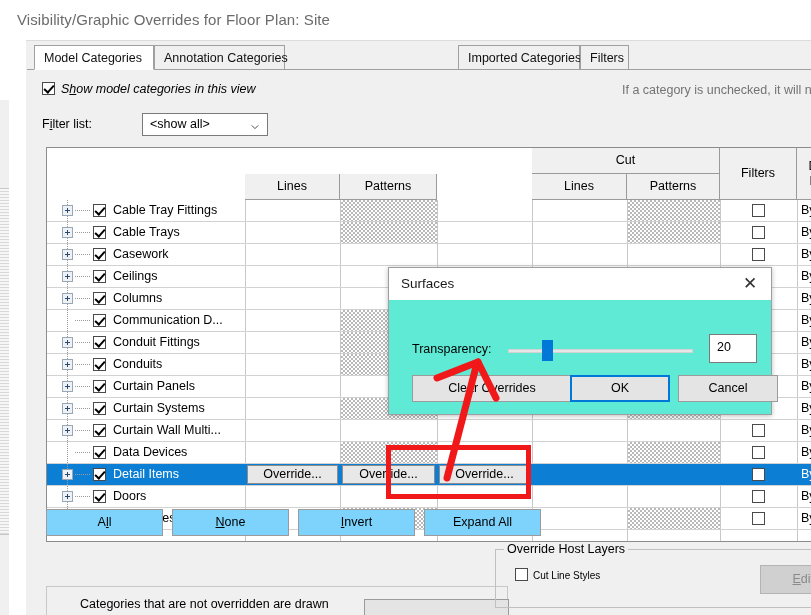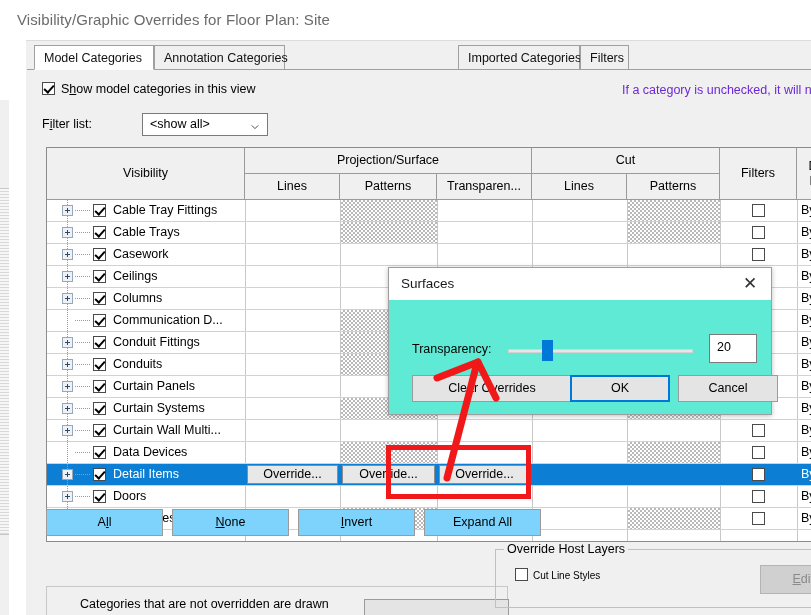--- a/index.html
+++ b/index.html
@@ -64,25 +64,25 @@
     border:1px solid #4a4a4a;box-sizing:border-box;position:relative;
     vertical-align:-2px;
   }
   .wincheck.checked::after{
     content:"";position:absolute;left:3px;top:0px;width:4px;height:8px;
     border:solid #000;border-width:0 2px 2px 0;transform:rotate(42deg);
   }
   #showmodel{
     position:absolute;left:16px;top:41px;white-space:nowrap;
   }
-  #showmodel .lbl{margin-left:6px;font-size:12.5px;}
+  #showmodel .lbl{margin-left:6px;font-size:12.5px;font-style:italic;}
   #showmodel .lbl u{text-decoration:underline;}
   #hint{
     position:absolute;left:596px;top:42px;font-size:12.5px;white-space:nowrap;
-    color:#6d28d9;
+    color:#737373;
   }
 
   
   #filterrow{position:absolute;left:16px;top:72px;}
   #filterrow .flabel{position:absolute;left:0;top:4px;font-size:12.5px;white-space:nowrap;}
   #filterrow .fcombo{
     position:absolute;left:100px;top:0;width:126px;height:23px;
     background:#ffffff;border:1px solid #7a7a7a;box-sizing:border-box;
   }
   #filterrow .fcombo .fval{position:absolute;left:7px;top:3px;font-size:12.5px;}
@@ -233,30 +233,27 @@
       <div class="fcombo">
         <div class="fval">&lt;show all&gt;</div>
         <svg class="farrow" viewBox="0 0 10 10">
           <path d="M1 3 L5 7 L9 3" fill="none" stroke="#333" stroke-width="1.1"></path>
         </svg>
       </div>
     </div>
 
     <div id="grid">
       <div id="grid-inner">
-          <div class="hdr-cell" style="left: 0px; top: 0px; width: 198px; height: 52px;">Visibility</div>
-          <div class="hdr-cell" style="left: 198px; top: 0px; width: 287px; height: 26px;">Projection/Surface</div>
           <div class="hdr-cell" style="left: 485px; top: 0px; width: 188px; height: 26px;">Cut</div>
           <div class="hdr-cell" style="left: 673px; top: 0px; width: 77px; height: 52px;">Filters</div>
           <div class="hdr-cell" style="left: 750px; top: 0px; width: 40px; height: 52px;">
             <div><span>De</span><br><span>Le</span></div>
           </div>
           <div class="hdr-cell" style="left: 198px; top: 26px; width: 95px; height: 26px;">Lines</div>
           <div class="hdr-cell" style="left: 293px; top: 26px; width: 97px; height: 26px;">Patterns</div>
-          <div class="hdr-cell" style="left: 390px; top: 26px; width: 95px; height: 26px;">Transparen...</div>
           <div class="hdr-cell" style="left: 485px; top: 26px; width: 95px; height: 26px;">Lines</div>
           <div class="hdr-cell" style="left: 580px; top: 26px; width: 93px; height: 26px;">Patterns</div>
           <div class="vline" style="left: 198px; height: 343px;"></div>
           <div class="vline" style="left: 293px; height: 343px;"></div>
           <div class="vline" style="left: 390px; height: 343px;"></div>
           <div class="vline" style="left: 485px; height: 343px;"></div>
           <div class="vline" style="left: 580px; height: 343px;"></div>
           <div class="vline" style="left: 673px; height: 343px;"></div>
           <div class="vline" style="left: 750px; height: 343px;"></div>
           <div class="grid-row" style="top: 52px;">

